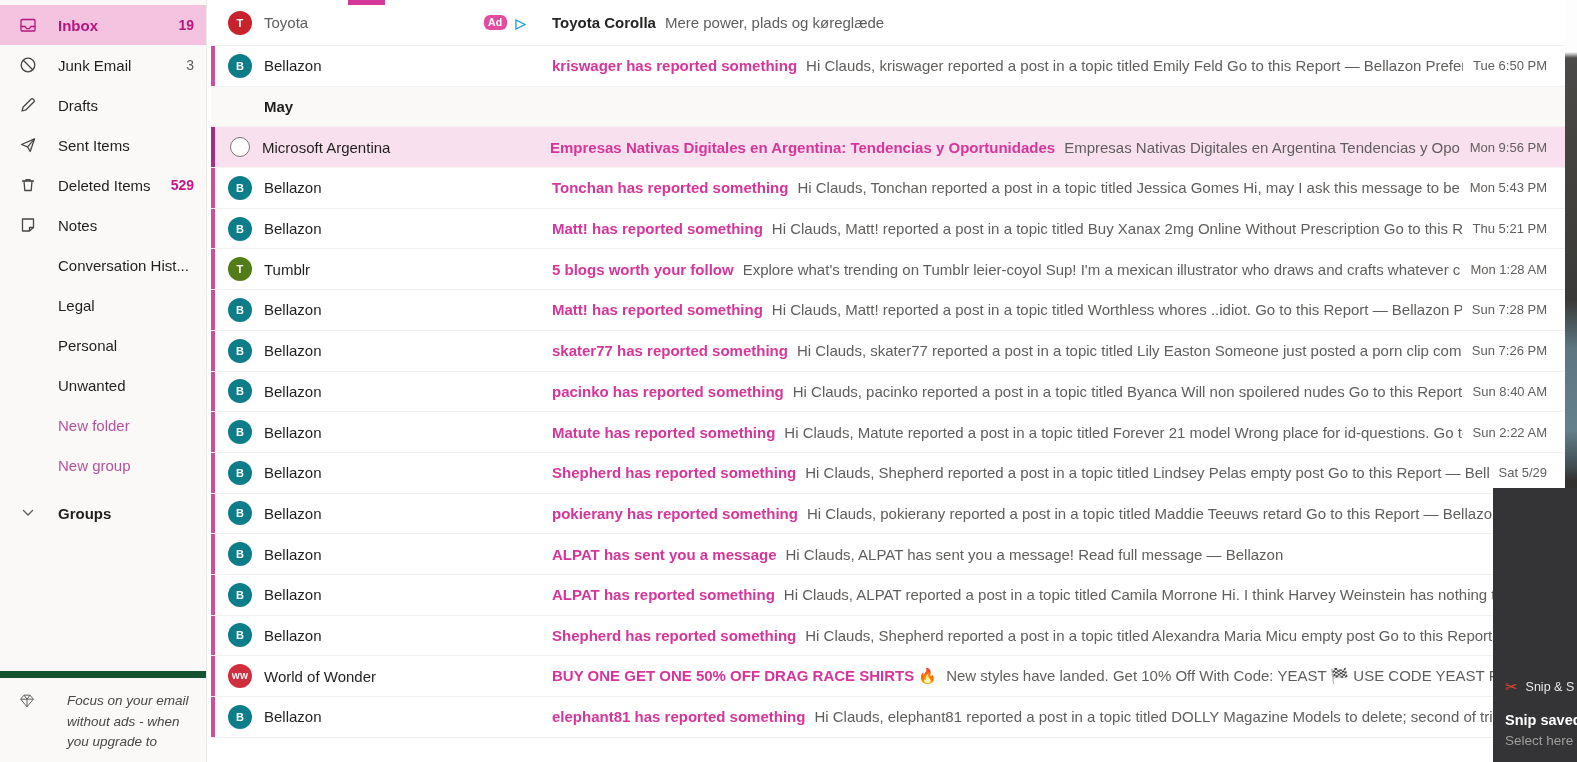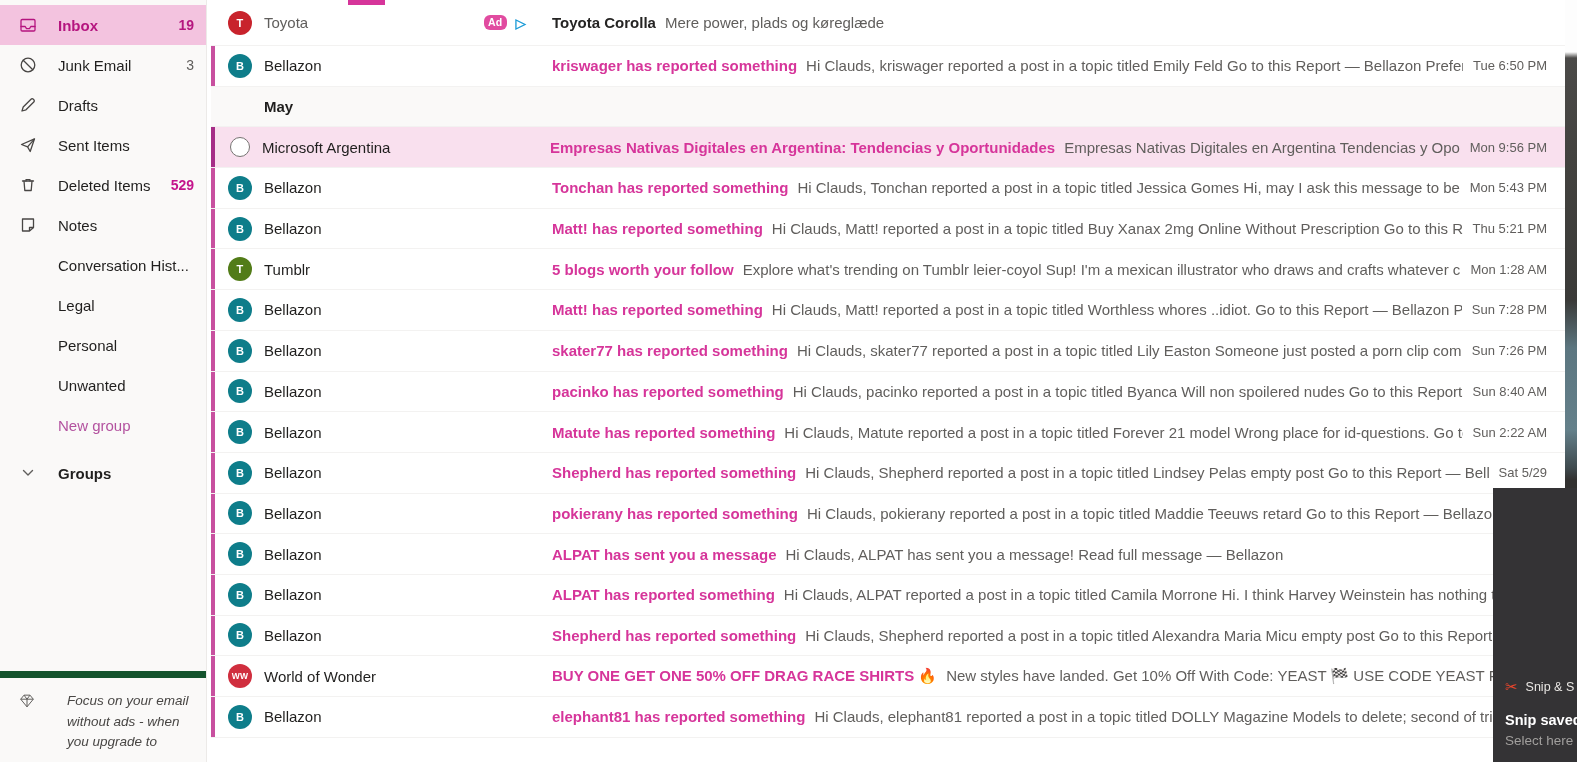--- a/index.html
+++ b/index.html
@@ -149,20 +149,24 @@
     <div class="sitem">
       <span class="sicon"></span>
       <span class="slabel">Personal</span>
     </div>
 
     <div class="sitem">
       <span class="sicon"></span>
       <span class="slabel">Unwanted</span>
     </div>
 
+    <div class="sitem link">
+      <span class="sicon"></span>
+      <span class="slabel">New folder</span>
+    </div>
 
     <div class="sitem link">
       <span class="sicon"></span>
       <span class="slabel">New group</span>
     </div>
 
     <div class="sitem groups">
       <span class="sicon" style="color:#605e5c">
           <svg viewBox="0 0 20 20" width="20" height="20" fill="none" stroke="currentColor" stroke-width="1.4" stroke-linecap="round" stroke-linejoin="round">
             <path d="M5.5 7.5l4.5 4.5 4.5-4.5"></path>

